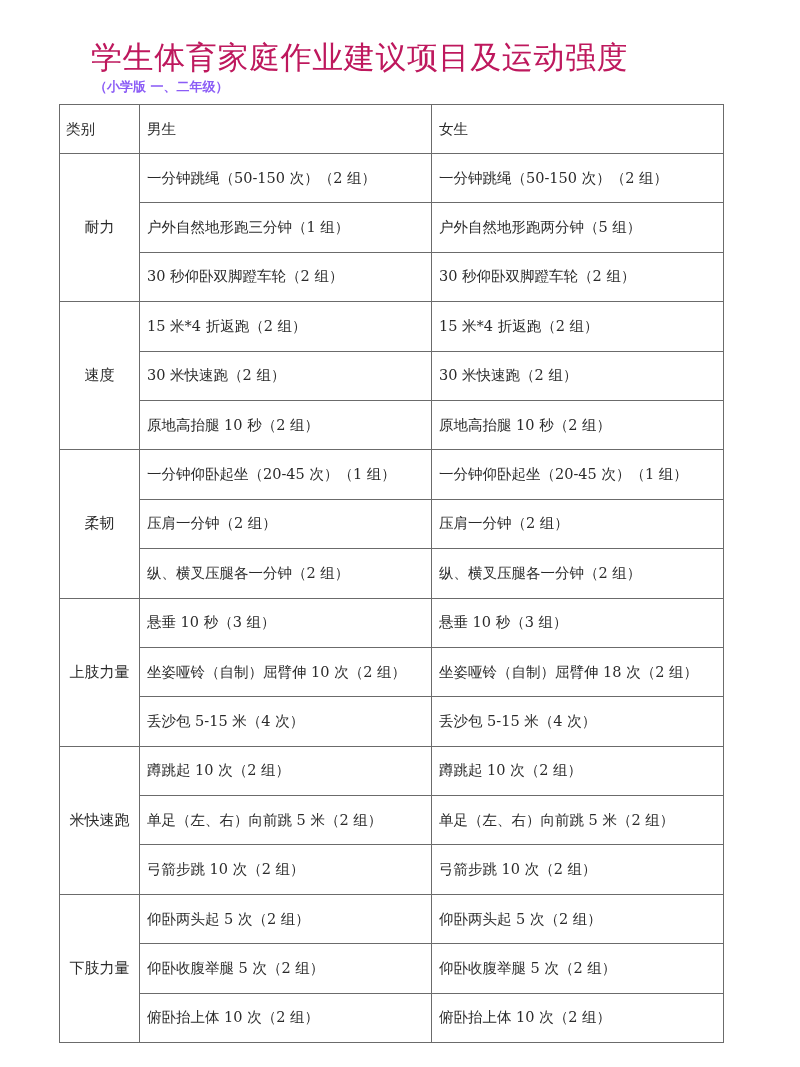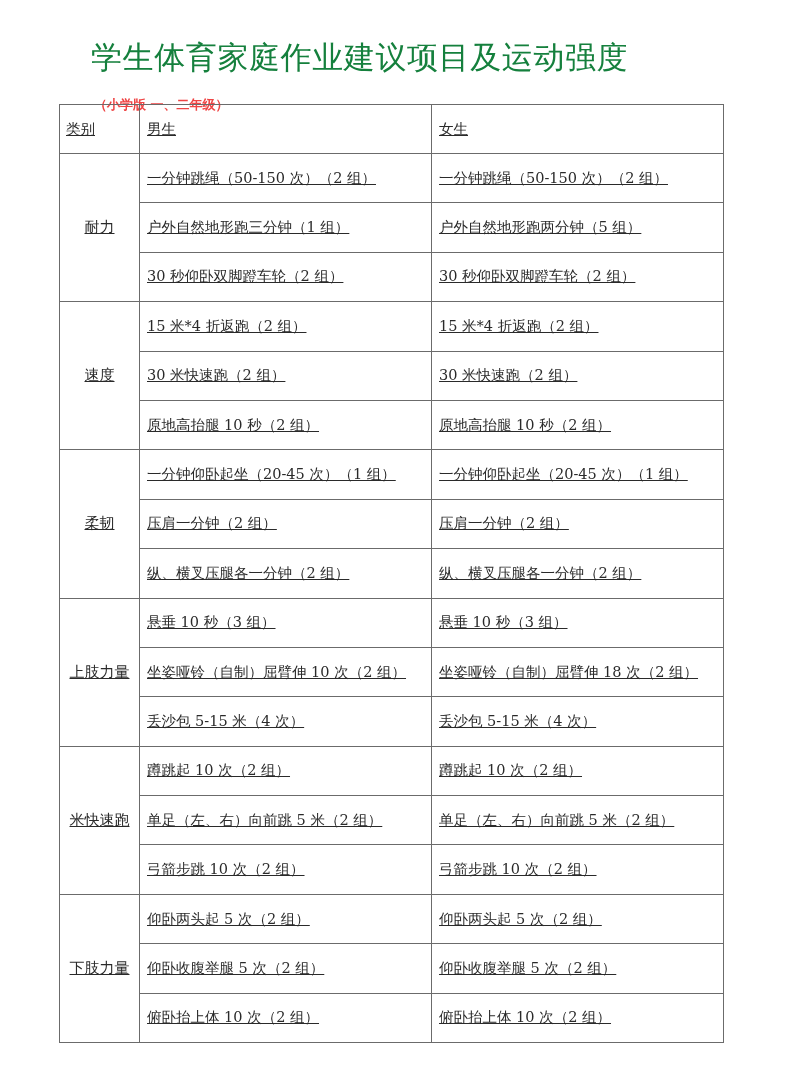--- a/index.html
+++ b/index.html
@@ -16,33 +16,33 @@
     color: #222222;
   }
   .title {
     position: absolute;
     left: 91px;
     top: 36px;
     font-family: "DejaVu Sans", "Liberation Sans", sans-serif;
     font-size: 31px;
     line-height: 42px;
     letter-spacing: 0.6px;
-    color: #15803d;
+    color: #be185d;
     font-weight: normal;
     white-space: nowrap;
   }
   .subtitle {
     position: absolute;
     left: 94px;
-    top: 95px;
+    top: 77px;
     font-family: "DejaVu Sans", "Liberation Sans", sans-serif;
     font-size: 13px;
     line-height: 20px;
     font-weight: bold;
-    color: #ef4444;
+    color: #8b5cf6;
     white-space: nowrap;
     text-align: right;
   }
   table.grid {
     position: absolute;
     left: 59px;
     top: 104px;
     width: 664px;
     border-collapse: collapse;
     table-layout: fixed;
@@ -50,21 +50,20 @@
   table.grid td, table.grid th {
     border: 1.5px solid #6b6b6b;
     padding: 0 0 0 7px;
     font-size: 14.5px;
     font-weight: normal;
     text-align: left;
     vertical-align: middle;
     white-space: nowrap;
     overflow: hidden;
     color: #2a2a2a;
-    text-decoration: underline;
   }
   table.grid th {
     height: 48px;
   }
   table.grid td {
     height: 48.4px;
   }
   table.grid col.c-cat { width: 80px; }
   table.grid col.c-boy { width: 292px; }
   table.grid col.c-girl { width: 292px; }

